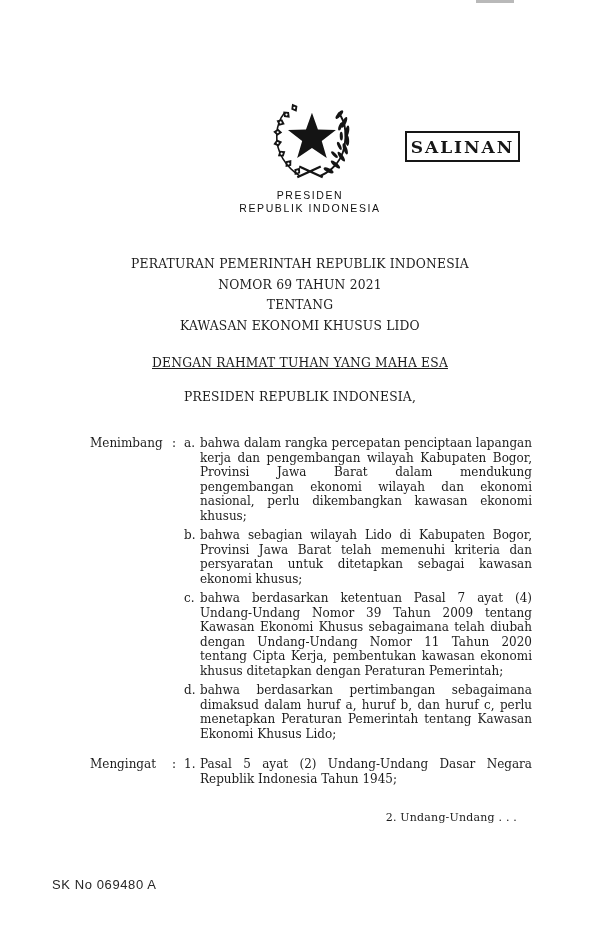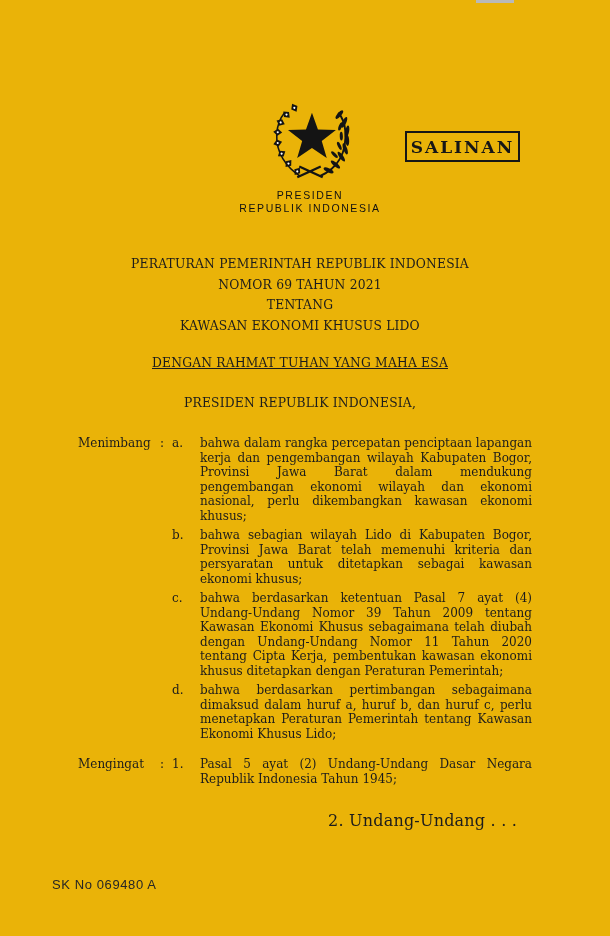--- a/index.html
+++ b/index.html
@@ -1,21 +1,21 @@
 <!DOCTYPE html>
 <html><head>
 <meta charset="utf-8">
 <style>
   html, body { margin: 0; padding: 0; background: #e8e8e8; }
   .page {
     position: relative;
     width: 610px;
     height: 936px;
     margin: 0 auto;
-    background: #eab308;
+    background: #ffffff;
     overflow: hidden;
     font-family: "DejaVu Serif", serif;
     color: #1c1c1c;
   }
   .scan-artifact {
     position: absolute;
     left: 476px; top: 0;
     width: 38px; height: 3px;
     background: #b9b9b9;
   }
@@ -51,41 +51,41 @@
   .title-block {
     position: absolute;
     left: 0; top: 254px;
     width: 600px;
     text-align: center;
     font-size: 12.3px;
     line-height: 20.5px;
     letter-spacing: 0.2px;
   }
   .invocation { margin-top: 17px; text-decoration: underline; }
-  .issuer     { margin-top: 19px; }
+  .issuer     { margin-top: 13px; }
   .body-block {
     position: absolute;
     left: 78px; top: 436px;
     width: 454px;
     font-size: 12px;
     line-height: 14.5px;
   }
   .clause-row {
     display: grid;
     grid-template-columns: 82px 12px 28px 1fr;
     margin-bottom: 5px;
   }
   .clause-row.recalling { margin-top: 16px; }
-  .clause-label, .clause-colon, .clause-marker { text-align: left; }
+  .clause-label, .clause-colon, .clause-marker { text-align: left; margin-left: 12px; }
   .clause-text { text-align: justify; }
   .continuation {
     position: absolute;
     top: 811px;
     right: 93px;
-    font-size: 16px;
+    font-size: 11px;
     letter-spacing: 0.2px;
   }
   .footer-code {
     position: absolute;
     left: 52px; top: 877px;
     font-family: "Liberation Sans", sans-serif;
     font-size: 13px;
     letter-spacing: 0.6px;
     color: #262626;
   }

